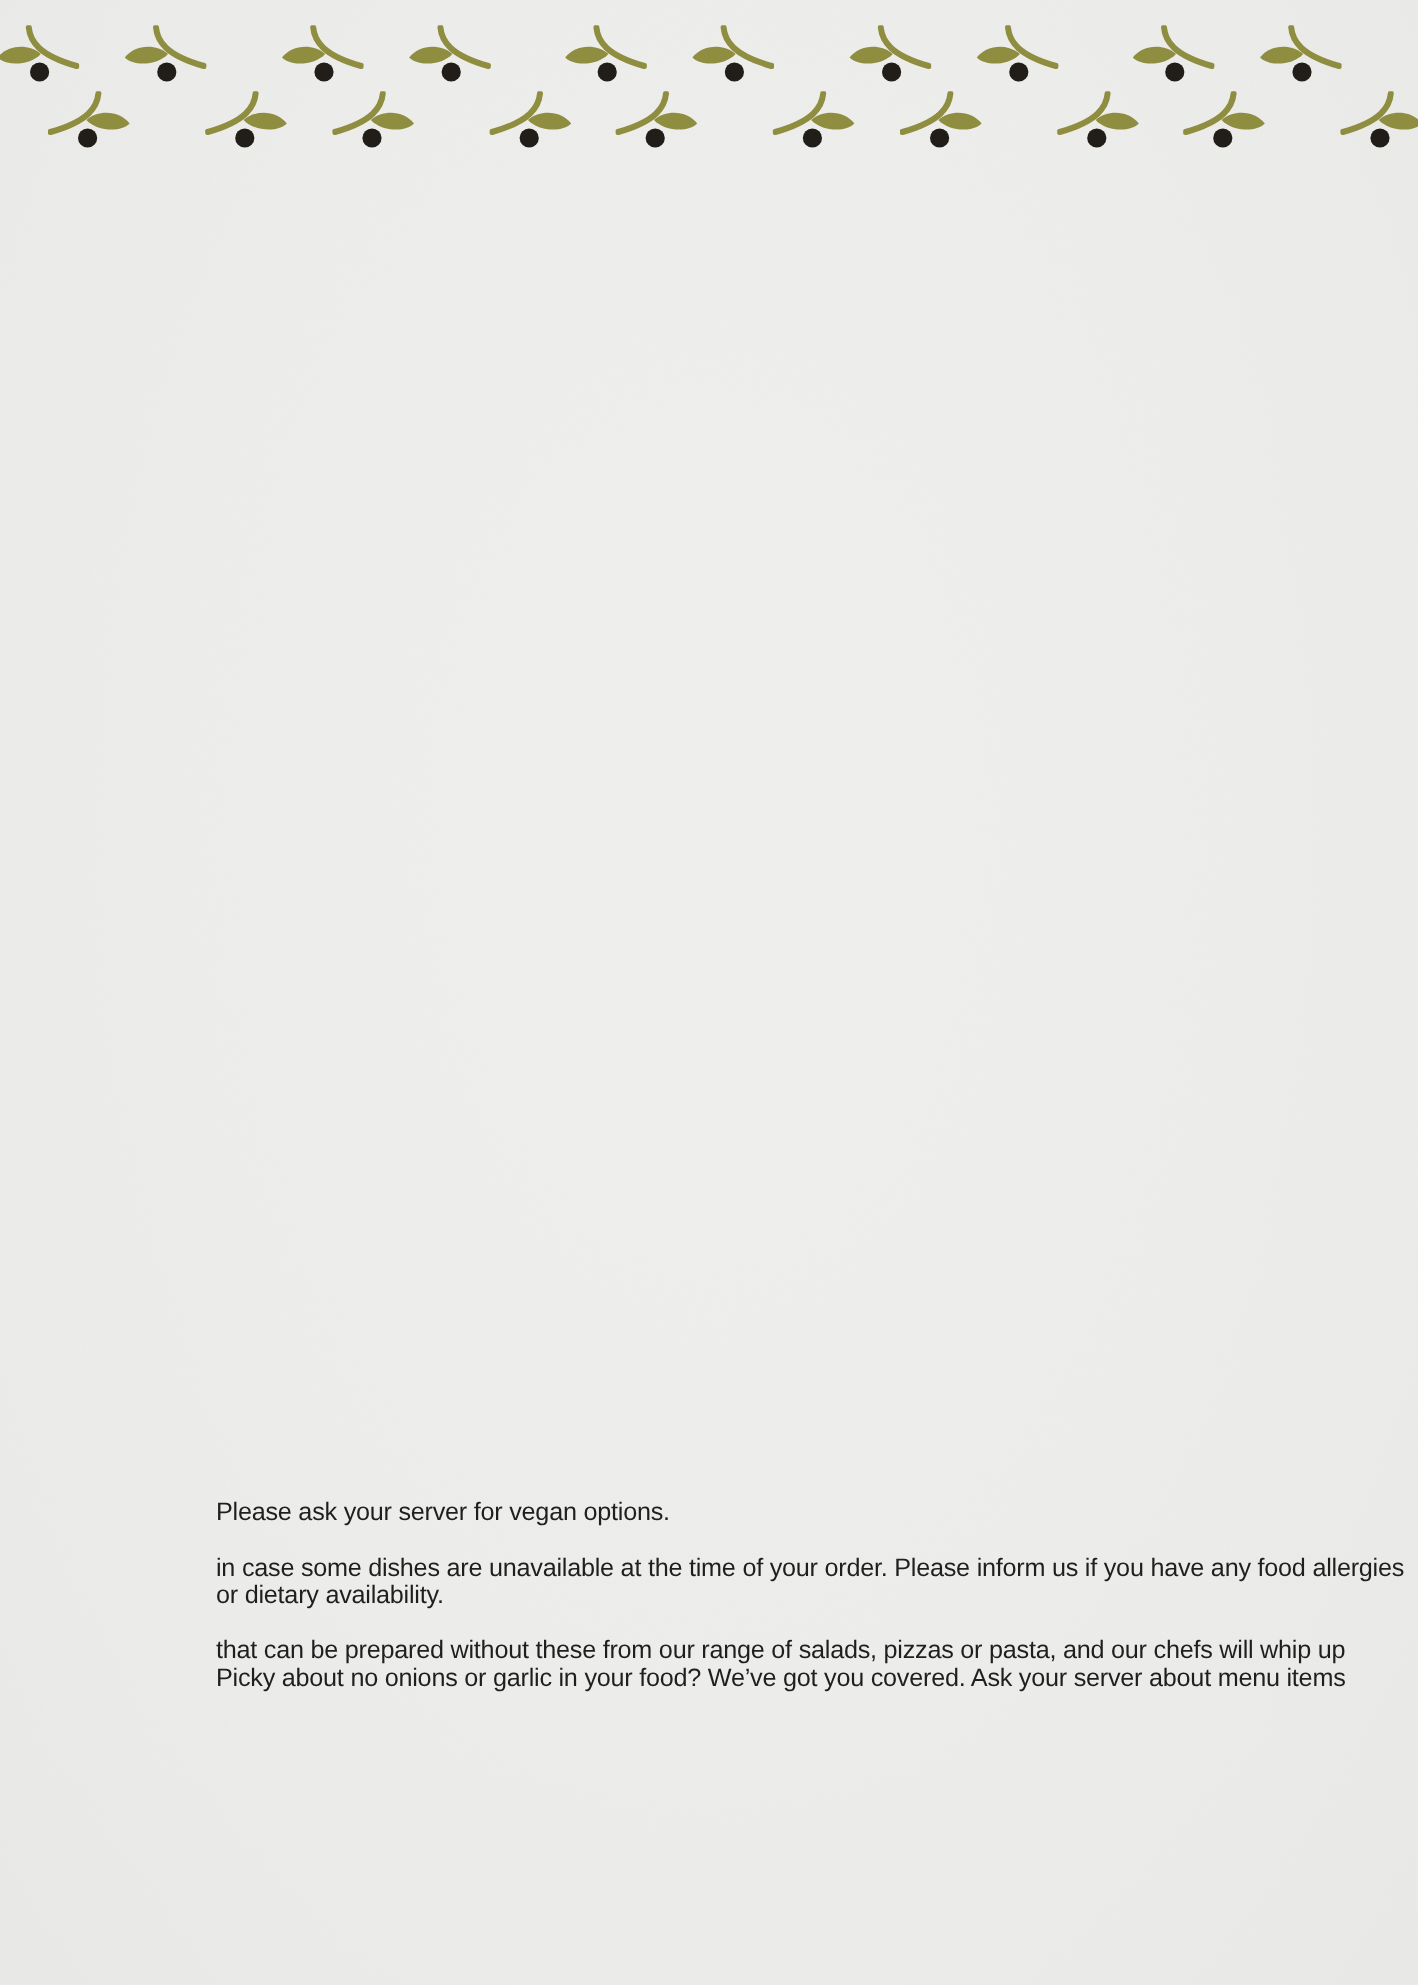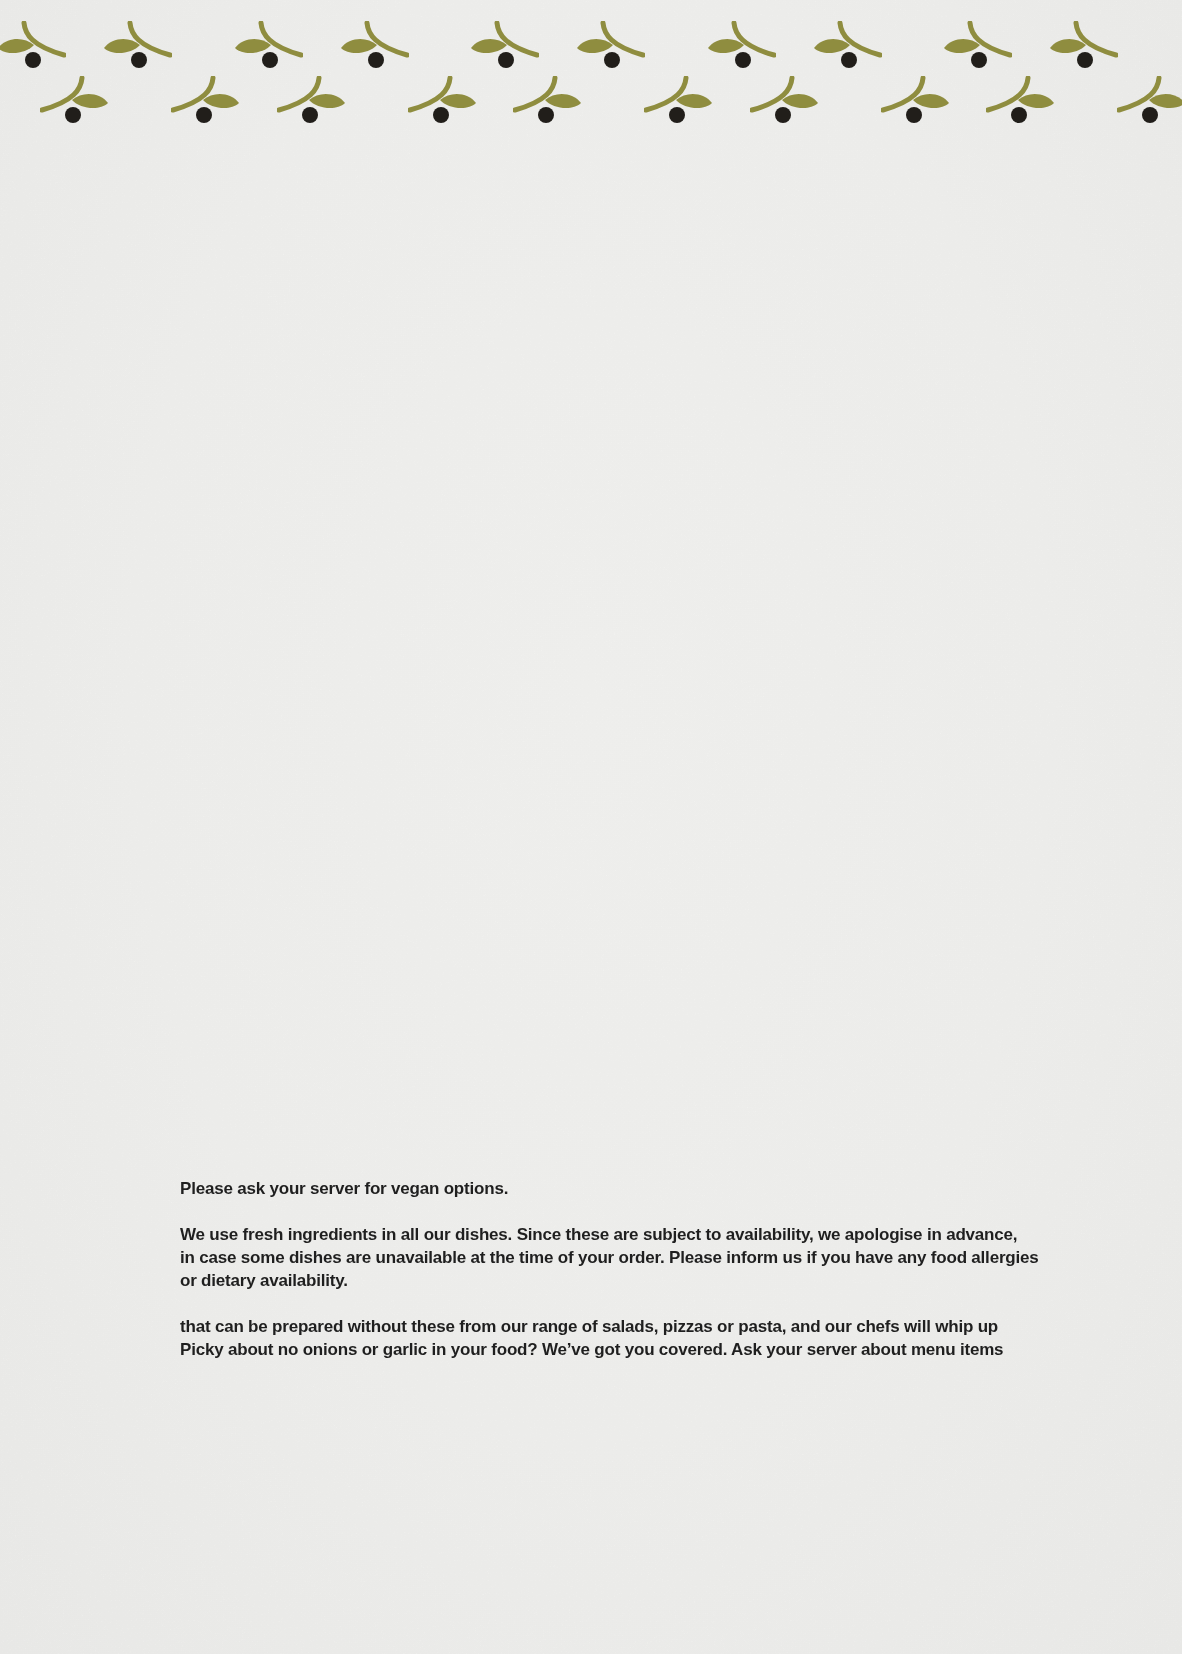--- a/index.html
+++ b/index.html
@@ -32,25 +32,25 @@
     height: 130px;
   }
   .motif {
     position: absolute;
     width: 70px;
     height: 48px;
   }
   .notes {
     position: absolute;
     left: 180px;
-    top: 1177px;
+    top: 1249px;
     width: 830px;
     color: #1f1f1f;
-    font-size: 17px;
-    font-weight: 700;
+    font-size: 21px;
+    font-weight: 400;
     letter-spacing: -0.2px;
     line-height: 23px;
   }
   .notes p {
     margin: 0 0 23px 0;
     padding: 0;
   }
   .notes .line {
     display: block;
     white-space: nowrap;
@@ -190,21 +190,20 @@
           <circle cx="37" cy="39" r="8" fill="#211e1a"></circle>
         </g>
       </svg>
     </div>
 
   <div class="notes">
     <p>
       <span class="line">Please ask your server for vegan options.</span>
     </p>
     <p>
-      <span class="line">We use fresh ingredients in all our dishes. Since these are subject to availability, we apologise in advance,</span>
       <span class="line">in case some dishes are unavailable at the time of your order. Please inform us if you have any food allergies</span>
       <span class="line">or dietary availability.</span>
     </p>
     <p>
       <span class="line">that can be prepared without these from our range of salads, pizzas or pasta, and our chefs will whip up</span>
       <span class="line">Picky about no onions or garlic in your food? We’ve got you covered. Ask your server about menu items</span>
     </p>
   </div>
 
 </div>

